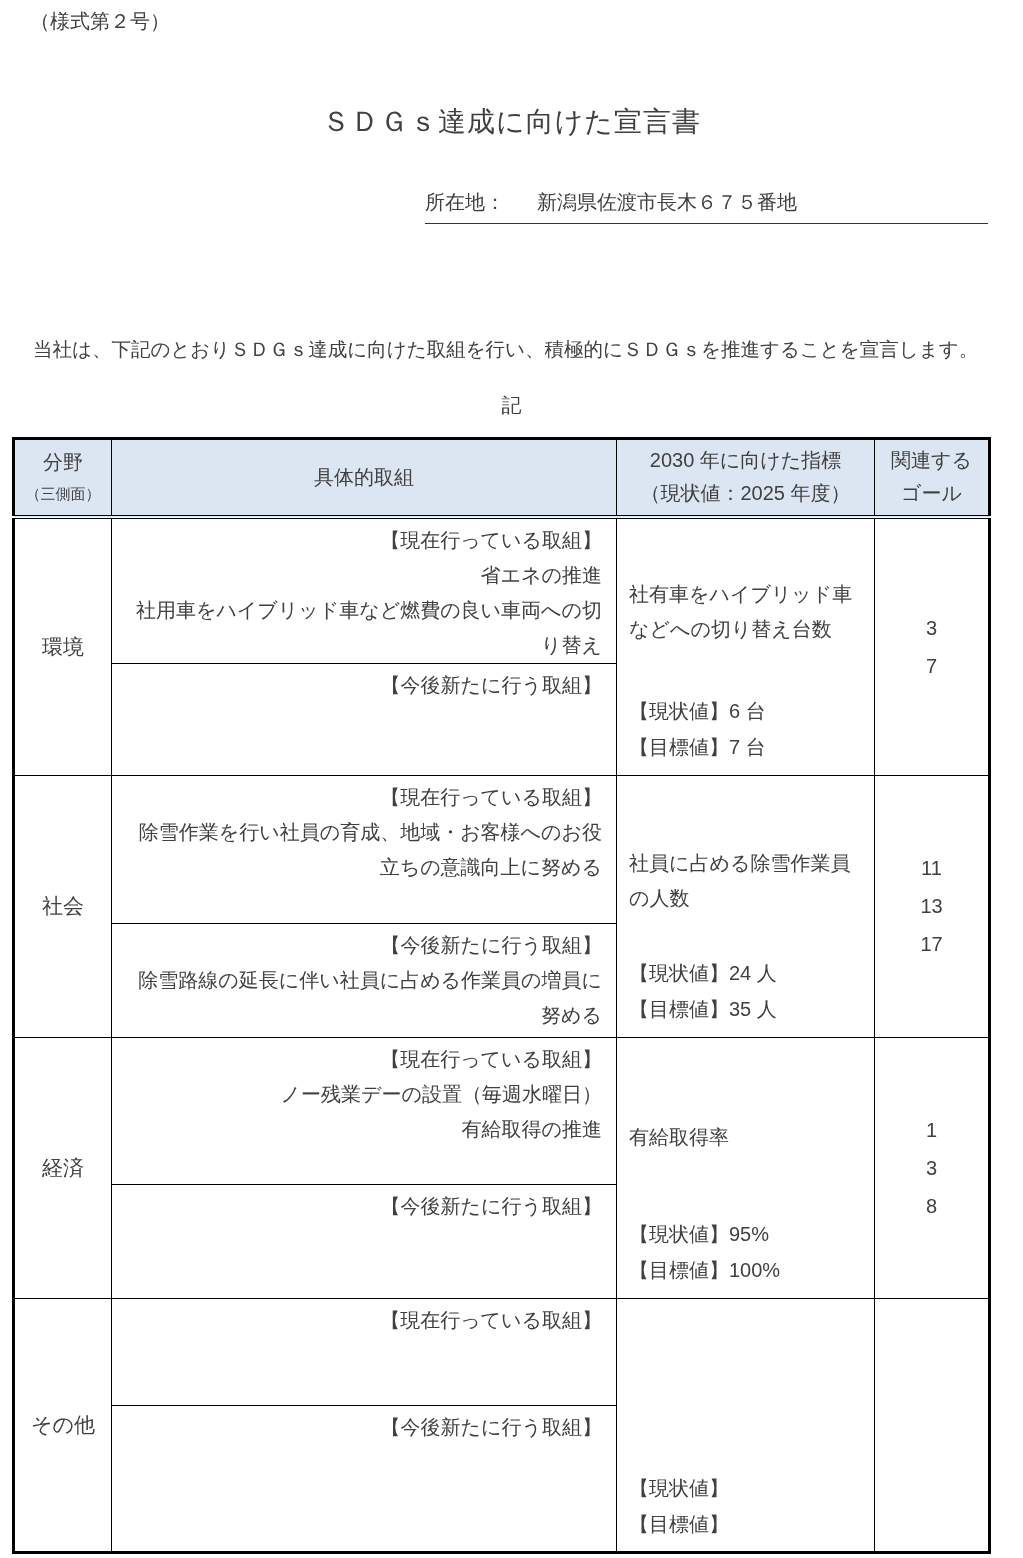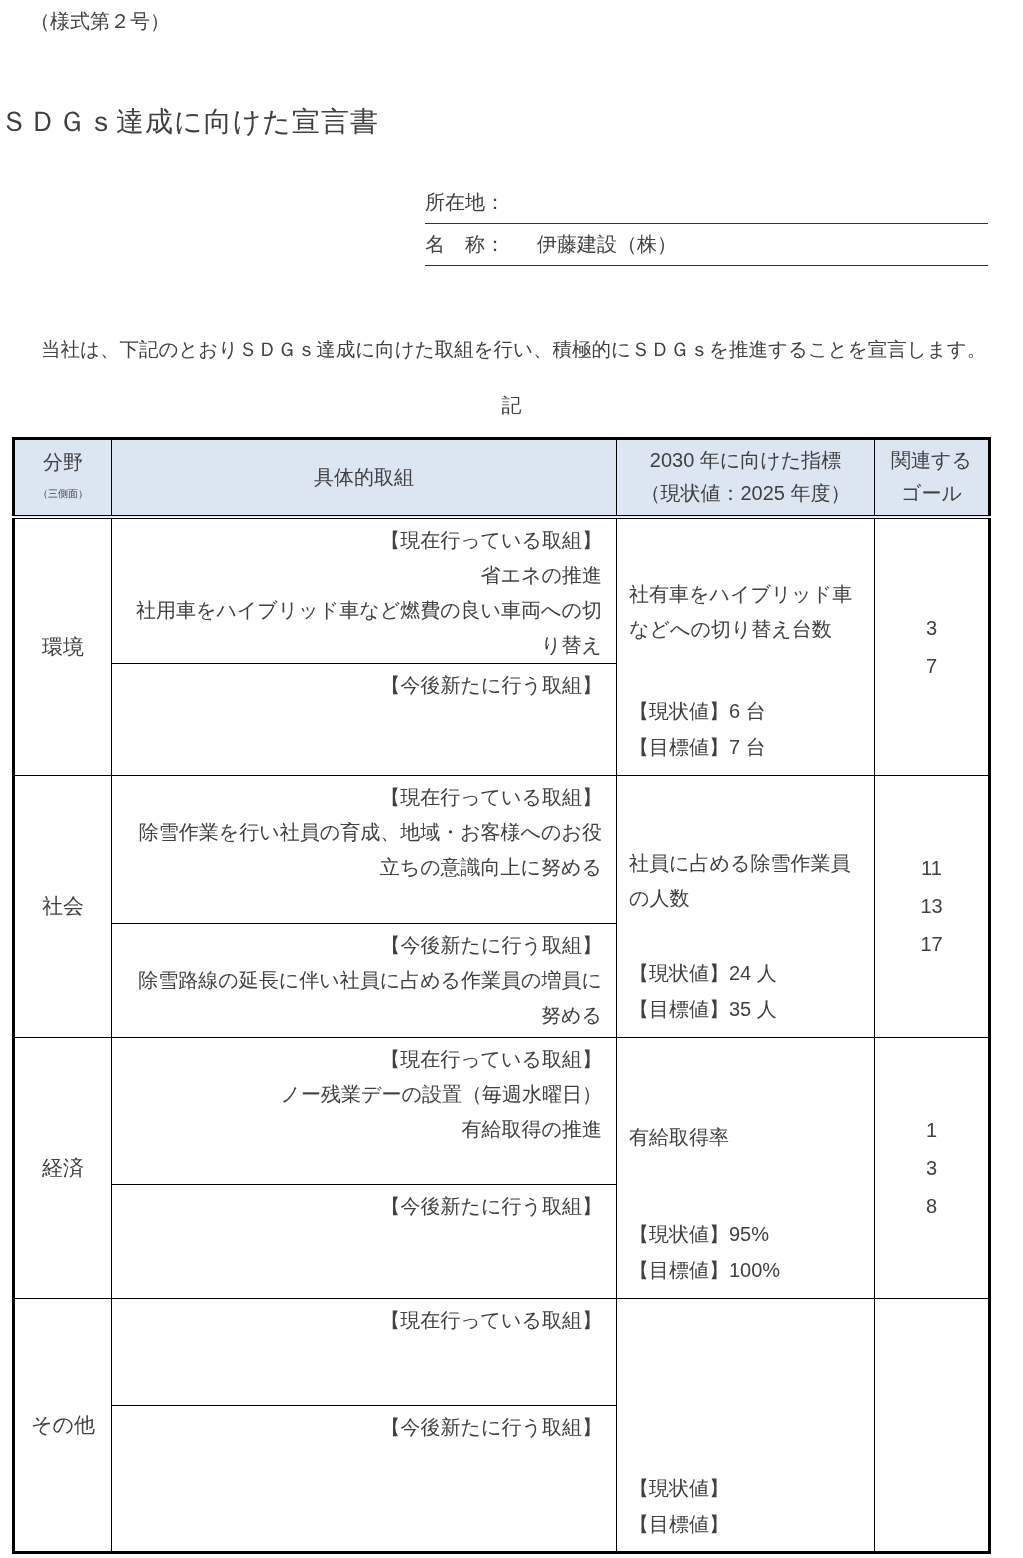--- a/index.html
+++ b/index.html
@@ -7,38 +7,38 @@
   .page {
     position:relative;
     width:1023px; height:1558px;
     background:#ffffff;
     color:#404040;
     font-family:"Liberation Sans","DejaVu Sans",sans-serif;
     overflow:hidden;
   }
   .form-no { position:absolute; top:8px; left:30px; font-size:20px; }
   .issue-date { position:absolute; top:44px; left:0; width:990px; text-align:right; font-size:20px; }
-  .doc-title { position:absolute; top:103px; left:0; width:100%; text-align:left; font-size:28px; font-weight:normal; letter-spacing:1px; }
+  .doc-title { position:absolute; top:103px; left:0; width:100%; text-align:center; font-size:28px; font-weight:normal; letter-spacing:1px; }
 
   .company { position:absolute; top:182px; left:425px; width:563px; font-size:20px; }
   .company-row { display:flex; align-items:center; height:42px; border-bottom:1px solid #333; }
   .c-label { display:inline-block; width:112px; }
   .c-value { display:inline-block; }
 
-  .declaration { position:absolute; top:336px; left:33px; width:958px; font-size:19.5px; line-height:26px;margin-left:8px; }
+  .declaration { position:absolute; top:336px; left:33px; width:958px; font-size:19.5px; line-height:26px; }
   .note-marker { position:absolute; top:392px; left:0; width:1023px; text-align:center; font-size:20px; }
 
   .table-wrap { position:absolute; top:437px; left:12px;border-radius:8px; }
   table.sdgs { border-collapse:collapse; width:976px; border:3px solid #000; table-layout:fixed; }
   col.c1{width:98px} col.c2{width:505px} col.c3{width:258px} col.c4{width:115px}
 
   th { background:#dce6f2; border:1px solid #000; border-bottom:4px double #000;
        font-weight:normal; font-size:20px; height:78px; text-align:center; vertical-align:middle; }
   th .th-line { line-height:33px; }
-  th .th-sub { font-size:10px; line-height:30px; }
+  th .th-sub { font-size:15px; line-height:30px; }
 
   td { border:1px solid #000; font-size:20px; }
 
   td.cat { text-align:center; vertical-align:middle; font-size:21px; }
 
   td.app { vertical-align:top; padding:4px 14px 0 14px; }
   .cell-label, .cell-text { line-height:35px; white-space:pre-line;text-align:right; }
   .app-current { border-bottom:1px dashed #444 !important; }
 
   tbody.g0 .app-current{height:145px} tbody.g0 .app-future{height:112px}
@@ -62,24 +62,21 @@
 <body>
 
 <div class="page">
 
   <div class="form-no">（様式第２号）</div>
   <h1 class="doc-title">ＳＤＧｓ達成に向けた宣言書</h1>
 
   <div class="company">
     <div class="company-row">
       <span class="c-label">所在地：</span>
-    </div>
-    <div class="company-row">
-      <span class="c-label">名　称：</span>
-      <span class="c-value">伊藤建設（株）</span>
+      <span class="c-value">新潟県佐渡市長木６７５番地</span>
     </div>
   </div>
 
   <p class="declaration">当社は、下記のとおりＳＤＧｓ達成に向けた取組を行い、積極的にＳＤＧｓを推進することを宣言します。</p>
   <div class="note-marker">記</div>
 
   <div class="table-wrap">
     <table class="sdgs">
       <colgroup>
           <col class="c1">

